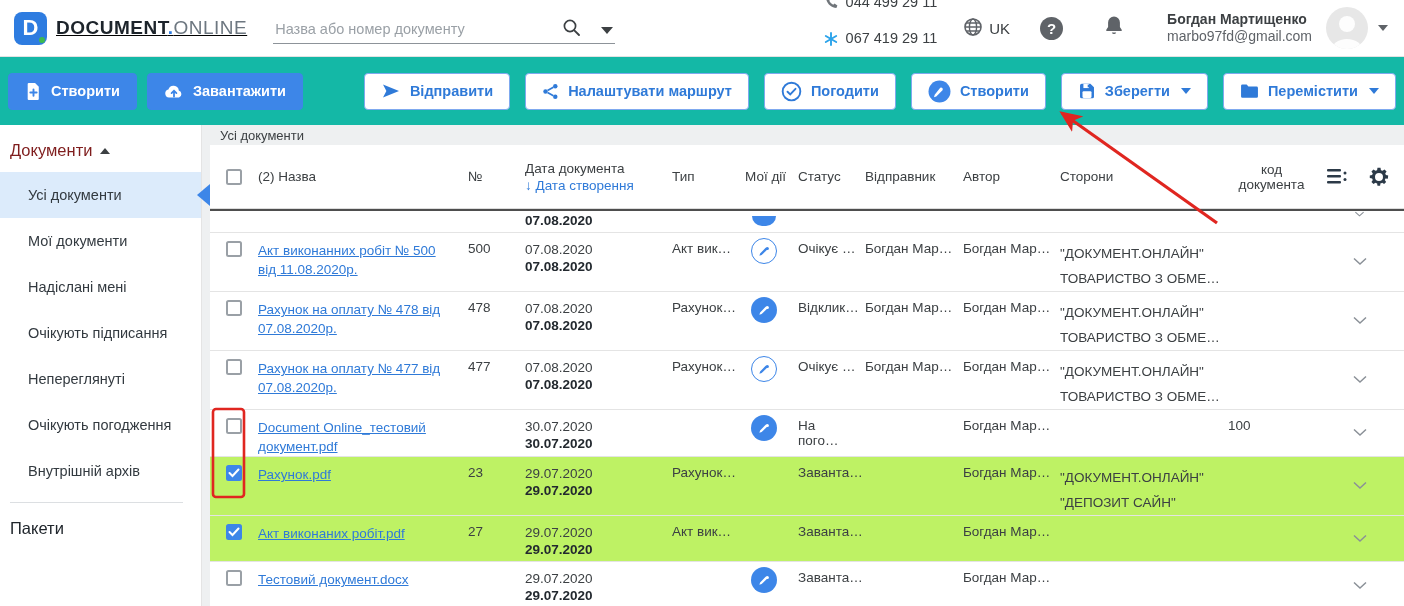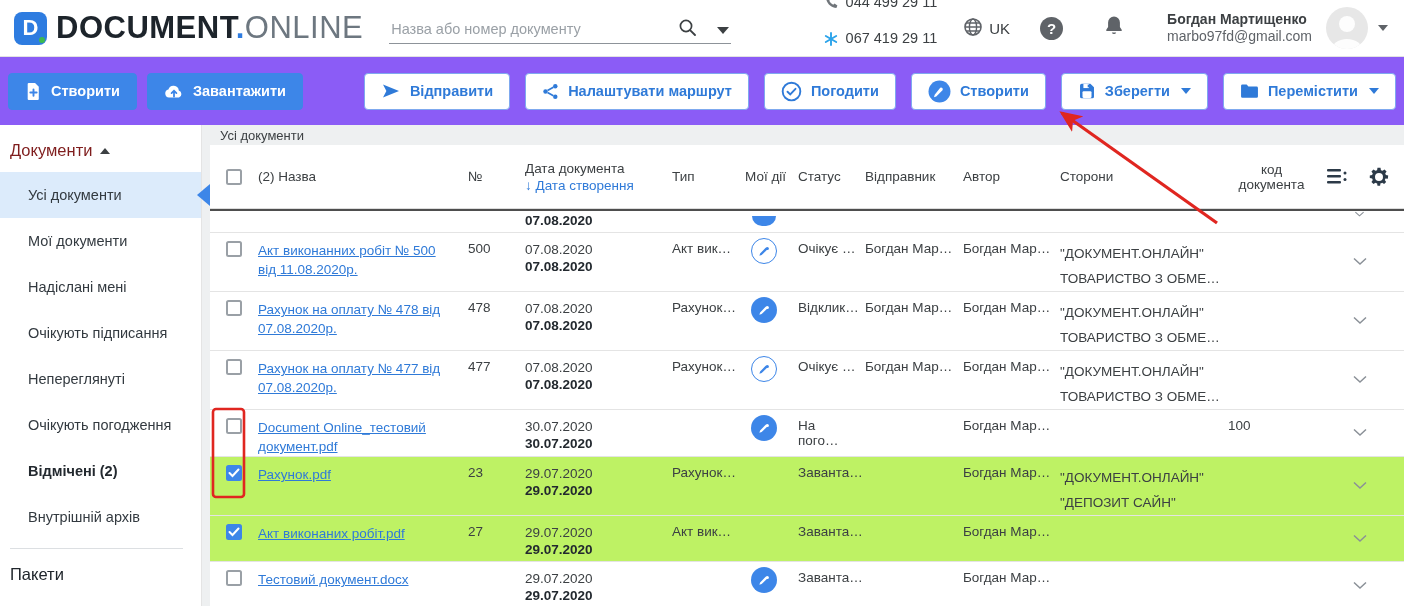--- a/index.html
+++ b/index.html
@@ -7,21 +7,21 @@
               font-family:"Liberation Sans","DejaVu Sans",sans-serif; }
   #page { position:relative; width:1404px; height:606px; background:#eef0f1; }
 
   
   .topbar { position:relative; height:57px; background:#fff; border-bottom:1px solid #e2e2e2;
             display:flex; align-items:center; padding:0 16px 0 14px; z-index:10; }
   .brand { display:flex; align-items:center; gap:9px; }
   .brand-badge { position:relative; width:33px; height:33px; background:#2e7ce0; border-radius:8px;
                  color:#fff; font-size:22px; font-weight:bold; display:flex; align-items:center; justify-content:center; }
   .brand-badge i { position:absolute; right:2px; bottom:2px; width:6px; height:6px; border-radius:50%; background:#3dba4e; }
-  .brand-text { font-size:31px; letter-spacing:.5px; }
+  .brand-text { font-size:19px; letter-spacing:.5px;text-decoration:underline; }
   .brand-text b { color:#1d242b; font-weight:bold; }
   .brand-text .dot { color:#2e7ce0; font-weight:bold; }
   .brand-text .lite { color:#6d7780; font-weight:300; }
   .searchbox { display:flex; align-items:flex-end; gap:10px; margin-left:26px;
                width:342px; border-bottom:1px solid #8d9399; padding:6px 2px; }
   .searchbox input { flex:1; border:0; outline:0; font-size:14.5px; color:#333; background:transparent;
                      font-family:inherit; }
   .searchbox input::placeholder { color:#9aa0a6; }
   .icon-btn { display:inline-flex; align-items:center; justify-content:center; cursor:pointer; }
   .caret { width:0; height:0; border-left:6px solid transparent; border-right:6px solid transparent;
@@ -34,21 +34,21 @@
                 font-weight:bold; font-size:15px; display:flex; align-items:center; justify-content:center; }
   .bell-wrap { margin-left:40px; }
   .userinfo { margin-left:42px; text-align:left; line-height:17px; }
   .userinfo .uname { font-size:14px; font-weight:bold; color:#3c4043; }
   .userinfo .uemail { font-size:14px; color:#5f6368; }
   .avatar { margin-left:14px; width:42px; height:42px; border-radius:50%; background:#e7e7e7; overflow:hidden;
             display:flex; align-items:flex-end; justify-content:center; }
   .user-caret { margin-left:10px; border-top-color:#5f6368; border-left-width:5px; border-right-width:5px; border-top-width:6px; }
 
   
-  .toolbar { height:68px; background:#8b5cf6; display:flex; align-items:center; padding:0 8px; gap:10px; position:relative; z-index:10;}
+  .toolbar { height:68px; background:#14b8a6; display:flex; align-items:center; padding:0 8px; gap:10px; position:relative; z-index:10;}
   .btn { display:inline-flex; align-items:center; gap:9px; height:37px; padding:0 16px; border-radius:4px;
          font-size:14.5px; font-weight:bold; cursor:pointer; white-space:nowrap; }
   .btn-primary { background:#3d86e8; color:#fff; border:1px solid #3d86e8; }
   .btn-outline { background:#fff; color:#2f7ad8; border:1px solid #7fa9ef; }
   .btn .bcaret { width:0; height:0; border-left:5px solid transparent; border-right:5px solid transparent;
                  border-top:6px solid #2f7ad8; margin-left:2px; }
   .toolbar .spacer { flex:1; }
   .toolbar .right-group { display:flex; gap:15px; }
 
   
@@ -309,23 +309,20 @@
             <span>Надіслані мені</span>
           </div>
           <div class="side-item">
             <span>Очікують підписання</span>
           </div>
           <div class="side-item">
             <span>Непереглянуті</span>
           </div>
           <div class="side-item">
             <span>Очікують погодження</span>
-          </div>
-          <div class="side-item bold">
-            <span>Відмічені (2)</span>
           </div>
           <div class="side-item">
             <span>Внутрішній архів</span>
           </div>
         </div>
       <div class="side-divider"></div>
       <div class="side-footer">Пакети</div>
     </div>
 
     <div class="content">

